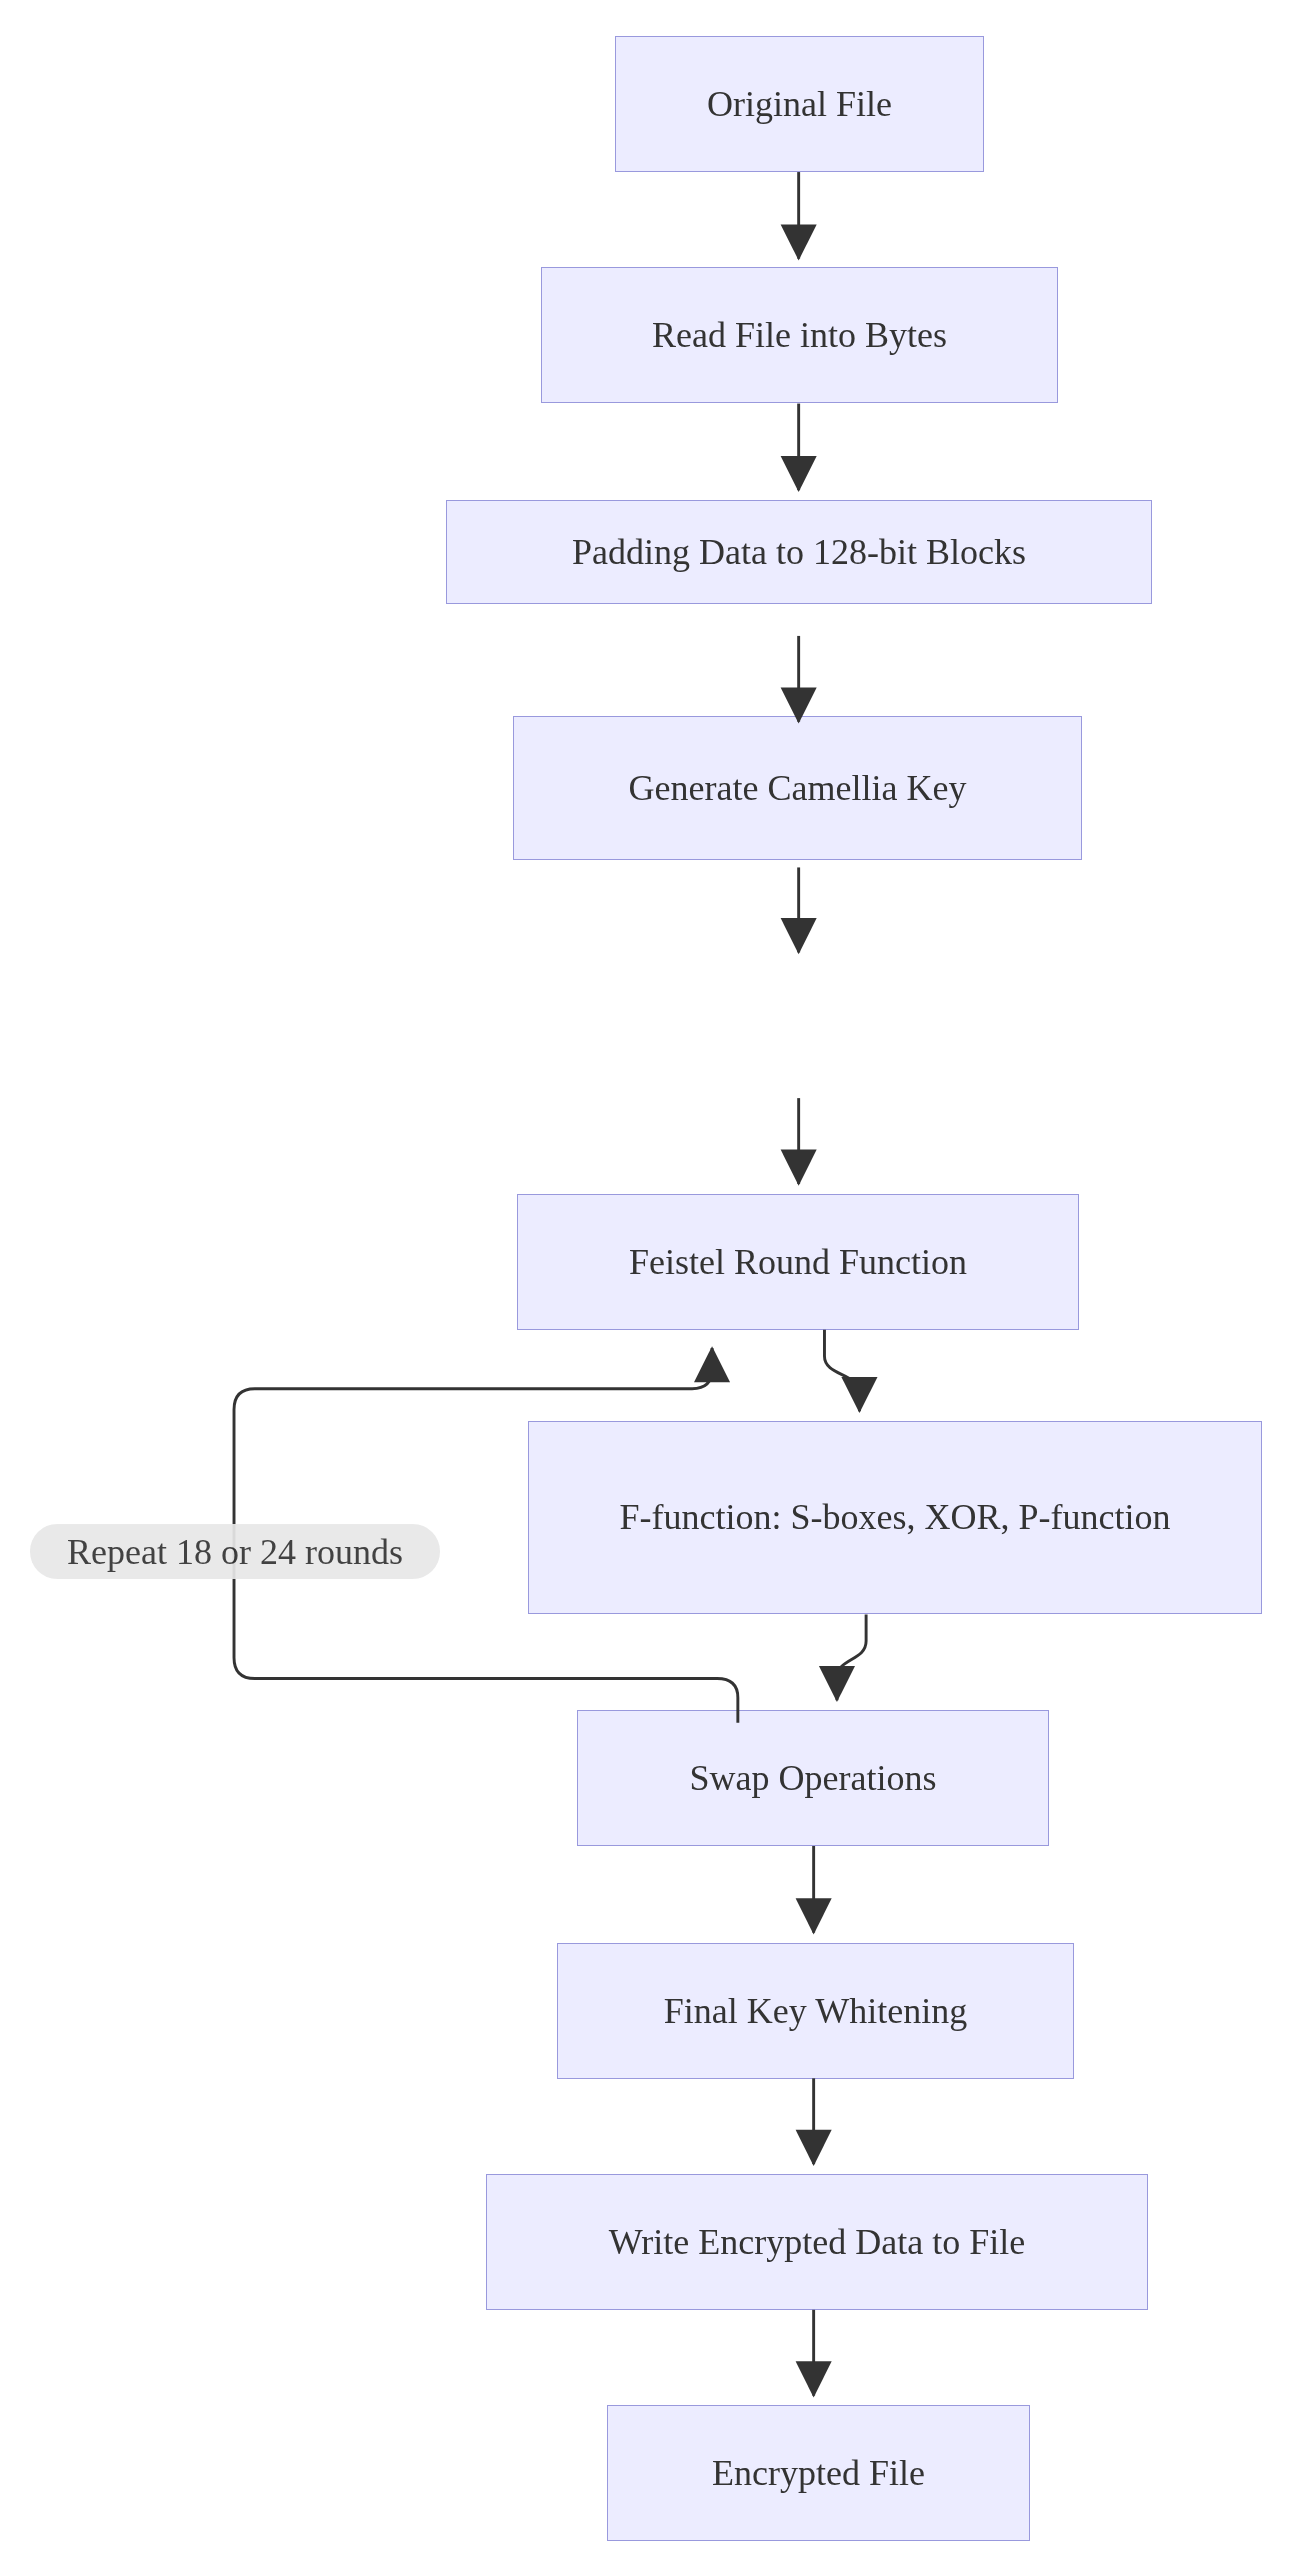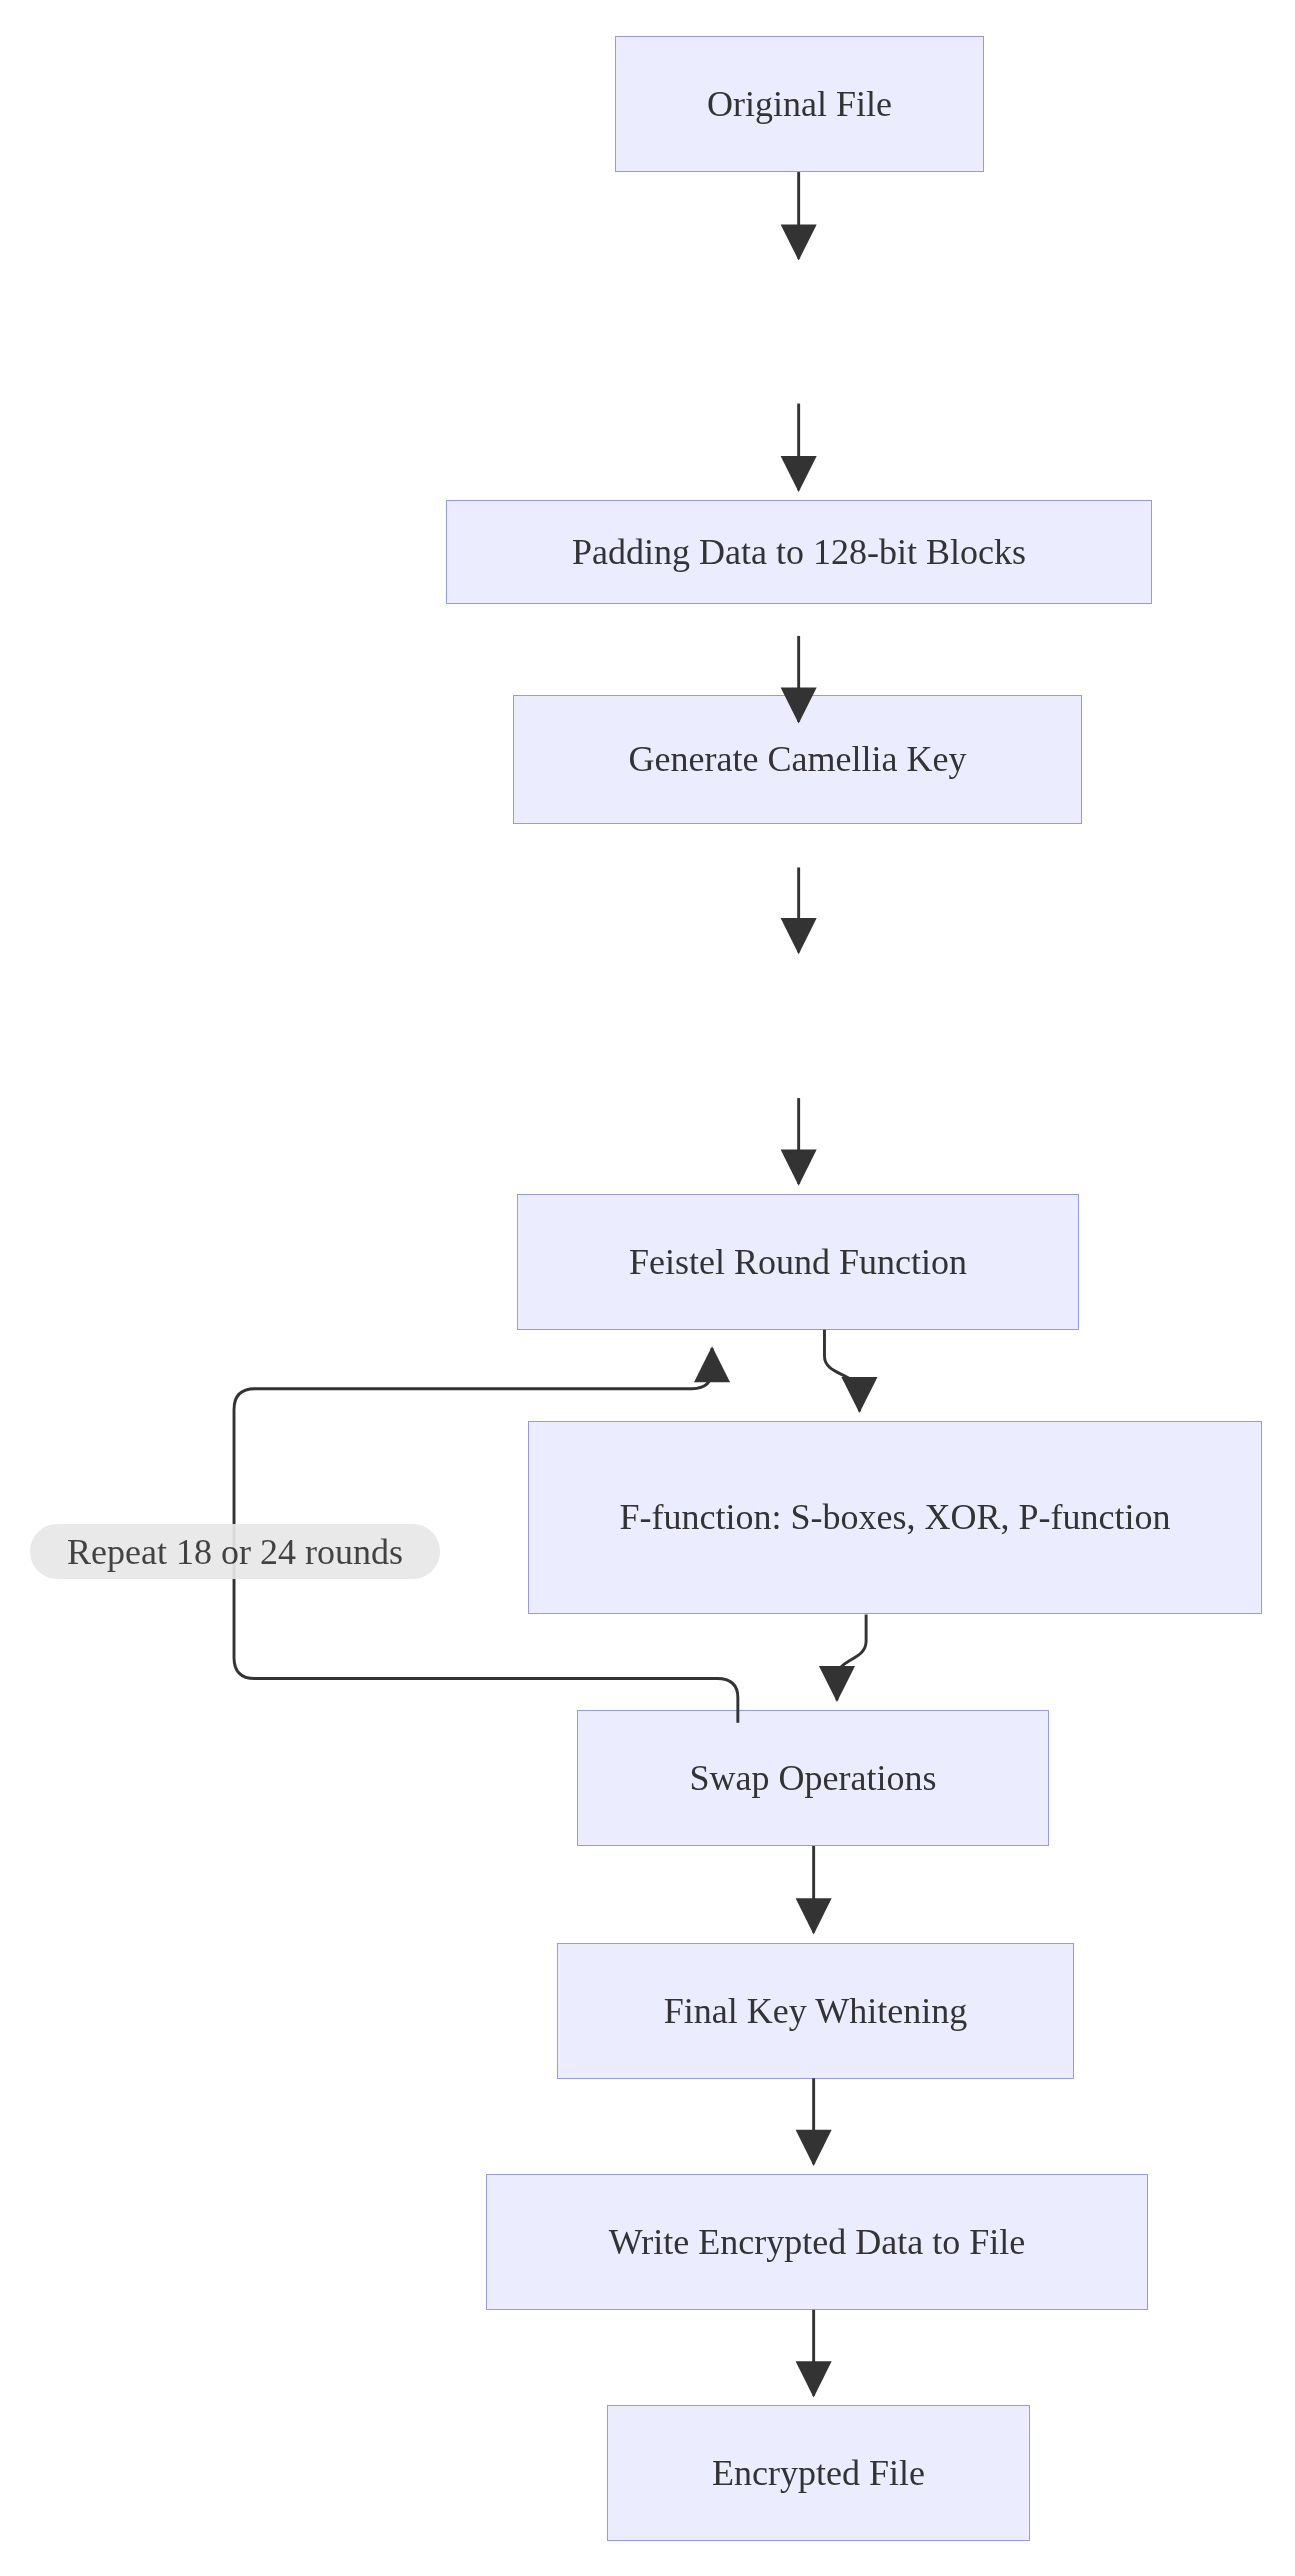--- a/index.html
+++ b/index.html
@@ -61,24 +61,27 @@
   }
 </style>
 </head>
 <body>
 
 <div id="canvas">
 
   <div class="node" style="left:615px;top:36px;width:369px;height:136px">
     <span class="nlabel">Original File</span>
   </div>
+  <div class="node" style="left:541px;top:267px;width:517px;height:136px">
+    <span class="nlabel">Read File into Bytes</span>
+  </div>
   <div class="node" style="left:446px;top:500px;width:706px;height:104px">
     <span class="nlabel">Padding Data to 128-bit Blocks</span>
   </div>
-  <div class="node" style="left:513px;top:695px;width:569px;height:129px">
+  <div class="node" style="left:513px;top:716px;width:569px;height:144px">
     <span class="nlabel">Generate Camellia Key</span>
   </div>
   <div class="node" style="left:517px;top:1194px;width:562px;height:136px">
     <span class="nlabel">Feistel Round Function</span>
   </div>
   <div class="node" style="left:528px;top:1421px;width:734px;height:193px">
     <span class="nlabel" style="max-width:642px">F-function: S-boxes, XOR, P-function</span>
   </div>
   <div class="node" style="left:577px;top:1710px;width:472px;height:136px">
     <span class="nlabel">Swap Operations</span>

